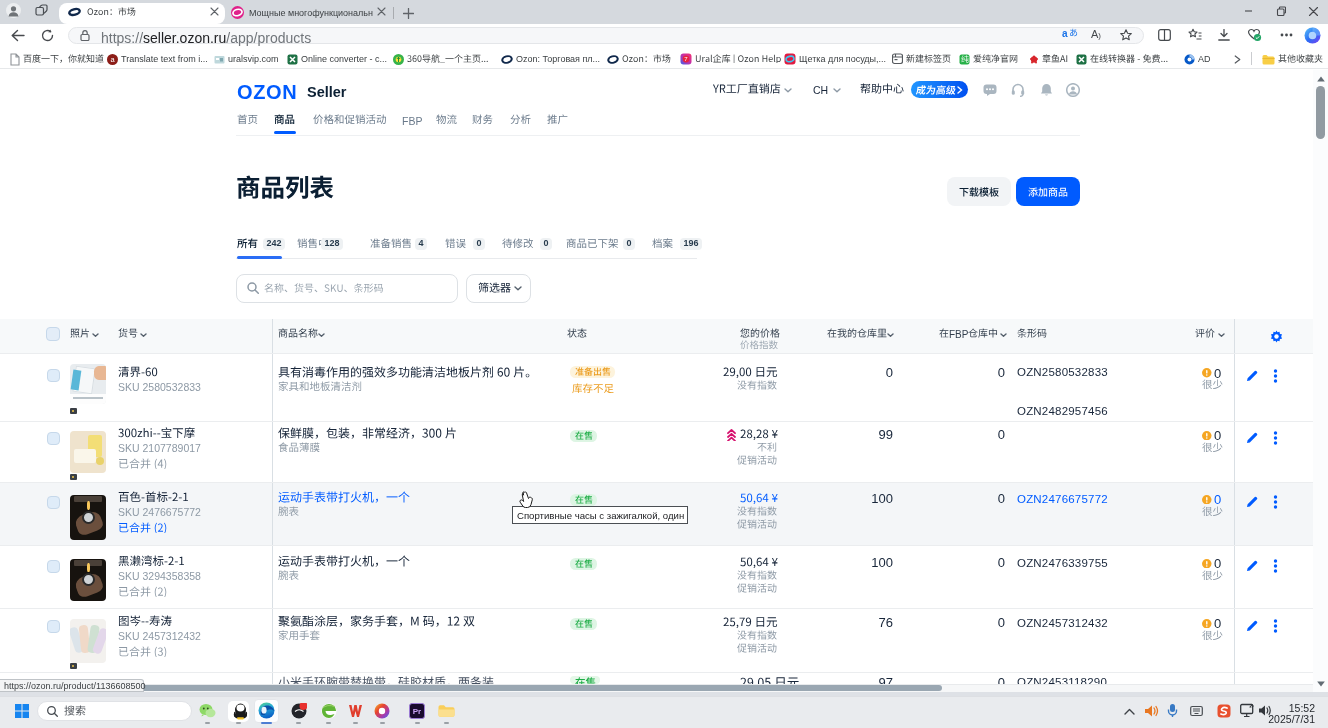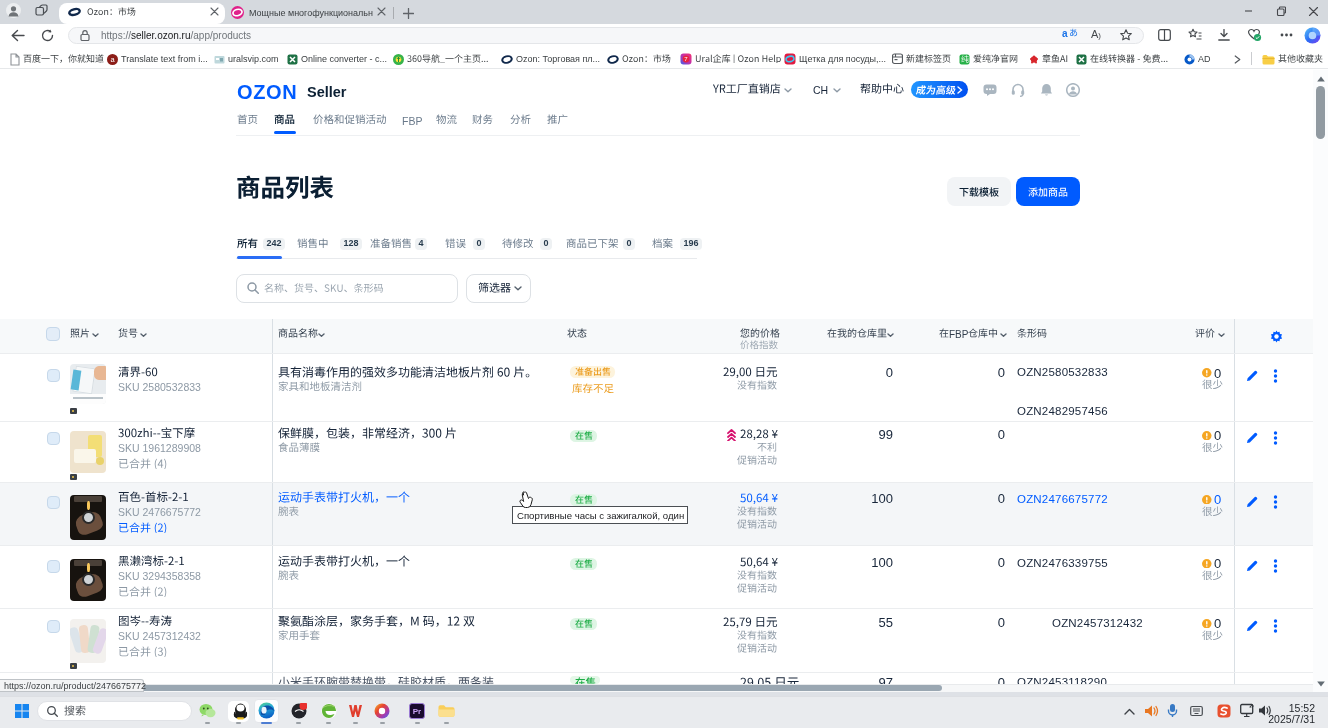--- a/index.html
+++ b/index.html
@@ -77,21 +77,21 @@
   </svg>
 <svg class="ic" style="left:41px;top:29px;" width="13" height="13" viewBox="0 0 13 13">
     <path d="M11.5 6.5 A5 5 0 1 1 9.7 2.7" fill="none" stroke="#474a4e" stroke-width="1.4" stroke-linecap="round"></path>
     <path d="M9.5 0.5 L10 3 L7.4 3.4 Z" fill="#474a4e"></path>
   </svg>
 <div class="pill" style="left:68px;top:26.5px;width:1076px;height:17.5px"></div>
 <svg class="ic" style="left:80px;top:30px;" width="10" height="11" viewBox="0 0 10 11">
     <rect x="1" y="4.5" width="8" height="6" rx="1.2" fill="none" stroke="#5f6368" stroke-width="1.2"></rect>
     <path d="M2.8 4.5 L2.8 3 A2.2 2.4 0 0 1 7.2 3 L7.2 4.5" fill="none" stroke="#5f6368" stroke-width="1.2"></path>
   </svg>
-<div class="ab" style="left:101px;top:30px;font-size:10px;color:#70757a">https://<span style="color:#202124">seller.ozon.ru</span>/app/products</div>
+<div class="ab" style="left:101px;top:30px;font-size:14px;color:#70757a">https://<span style="color:#202124">seller.ozon.ru</span>/app/products</div>
 <div class="ab" style="left:1062px;top:28px;font-size:10px;color:#1a73e8;font-weight:bold">a</div>
 <div class="ab" style="left:1069px;top:28px"><svg class="z" style="width:9.0px;height:9px;color:#1a73e8" viewBox="0 -880 1000 1000">
       <use href="#r3042" x="0"></use>
     </svg></div>
 <div class="ab" style="left:1091px;top:28px;font-size:11px;color:#45494d">A<span style="font-size:8px">)</span></div>
 <svg class="ic" style="left:1120px;top:29px;" width="12" height="12" viewBox="0 0 12 12">
     <path d="M6 0.8 L7.6 4.2 L11.3 4.6 L8.5 7.1 L9.3 10.8 L6 8.9 L2.7 10.8 L3.5 7.1 L0.7 4.6 L4.4 4.2 Z" fill="none" stroke="#45494d" stroke-width="1.1" stroke-linejoin="round"></path>
   </svg>
 <svg class="ic" style="left:1158px;top:29px;" width="13" height="12" viewBox="0 0 13 12">
     <rect x="0.7" y="0.7" width="11.6" height="10.6" rx="2" fill="none" stroke="#45494d" stroke-width="1.2"></rect>
@@ -477,21 +477,21 @@
       <use href="#r54c1" x="1000"></use>
       <use href="#r5df2" x="2000"></use>
       <use href="#r4e0b" x="3000"></use>
       <use href="#r67b6" x="4000"></use>
     </svg></div>
 <div class="ab" style="left:652px;top:238px"><svg class="z" style="width:21.0px;height:10.5px;color:#69798a" viewBox="0 -880 2000 1000">
       <use href="#r6863" x="0"></use>
       <use href="#r6848" x="1000"></use>
     </svg></div>
 <div class="ab badge" style="left:263px;top:238px">242</div>
-<div class="ab badge" style="left:340px;top:238px">128</div>
+<div class="ab badge" style="left:321px;top:238px">128</div>
 <div class="ab badge" style="left:415px;top:238px">4</div>
 <div class="ab badge" style="left:473px;top:238px">0</div>
 <div class="ab badge" style="left:540px;top:238px">0</div>
 <div class="ab badge" style="left:623px;top:238px">0</div>
 <div class="ab badge" style="left:680px;top:238px">196</div>
 <div class="ab" style="left:236px;top:258px;width:461px;height:1px;background:#e8eaed"></div>
 <div class="ab" style="left:237px;top:256px;width:45px;height:3px;background:#2a6df5;border-radius:2px"></div>
 <div class="ab" style="left:236px;top:274px;width:222px;height:29px;border:1px solid #dde1e5;border-radius:8px"></div>
 <svg class="ic" style="left:247px;top:282px;" width="12" height="12" viewBox="0 0 12 12">
     <circle cx="5" cy="5" r="4" fill="none" stroke="#8d99a5" stroke-width="1.5"></circle>
@@ -724,21 +724,21 @@
       <use href="#r30" x="1110"></use>
       <use href="#r7a" x="1665"></use>
       <use href="#r68" x="2140"></use>
       <use href="#r69" x="2747"></use>
       <use href="#r2d" x="3022"></use>
       <use href="#r2d" x="3369"></use>
       <use href="#r5b9d" x="3716"></use>
       <use href="#r4e0b" x="4716"></use>
       <use href="#r6469" x="5716"></use>
     </svg></div>
-<div class="ab" style="left:118px;top:442px;font-size:10.5px;color:#8d99a5">SKU 1961289908</div>
+<div class="ab" style="left:118px;top:442px;font-size:10.5px;color:#8d99a5">SKU 2107789017</div>
 <div class="ab" style="left:118px;top:458px"><svg class="z" style="width:49.3px;height:11px;color:#8d99a5" viewBox="0 -880 4478 1000">
       <use href="#r5df2" x="0"></use>
       <use href="#r5408" x="1000"></use>
       <use href="#r5e76" x="2000"></use>
       <use href="#r28" x="3247"></use>
       <use href="#r34" x="3585"></use>
       <use href="#r29" x="4140"></use>
     </svg></div>
 <div class="ab" style="left:278px;top:427px"><svg class="z" style="width:178.9px;height:12px;color:#18263a" viewBox="0 -880 14912 1000">
       <use href="#r4fdd" x="0"></use>
@@ -1053,23 +1053,23 @@
       <use href="#r6709" x="1000"></use>
       <use href="#r6307" x="2000"></use>
       <use href="#r6570" x="3000"></use>
     </svg></div>
 <div class="ab" style="left:737.0px;top:642.5px"><svg class="z" style="width:40.0px;height:10px;color:#8d99a5" viewBox="0 -880 4000 1000">
       <use href="#r4fc3" x="0"></use>
       <use href="#r9500" x="1000"></use>
       <use href="#r6d3b" x="2000"></use>
       <use href="#r52a8" x="3000"></use>
     </svg></div>
-<div class="ab num" style="left:840px;top:616px;width:53px">55</div>
+<div class="ab num" style="left:840px;top:616px;width:53px">76</div>
 <div class="ab num" style="left:950px;top:616px;width:55px">0</div>
-<div class="ab bc" style="left:1052px;top:617px;color:#18263a">OZN2457312432</div>
+<div class="ab bc" style="left:1017px;top:617px;color:#18263a">OZN2457312432</div>
 <svg class="ic" style="left:1202px;top:618.5px;" width="9.5" height="9.5" viewBox="0 0 9.5 9.5">
     <circle cx="4.75" cy="4.75" r="4.75" fill="#f5a623"></circle>
     <rect x="4.1" y="2" width="1.4" height="3.6" rx="0.7" fill="#fff"></rect>
     <circle cx="4.8" cy="7" r="0.8" fill="#fff"></circle>
   </svg>
 <div class="ab num" style="left:1214px;top:617.0px;width:7px;color:#18263a">0</div>
 <div class="ab" style="left:1202px;top:629.5px"><svg class="z" style="width:21.0px;height:10.5px;color:#8d99a5" viewBox="0 -880 2000 1000">
       <use href="#r5f88" x="0"></use>
       <use href="#r5c11" x="1000"></use>
     </svg></div>
@@ -1126,21 +1126,21 @@
 <div class="ab" style="left:1313px;top:70px;width:15px;height:622px;background:#fbfcfd"></div>
 <svg class="ic" style="left:1316.5px;top:76px;" width="8" height="6" viewBox="0 0 8 6">
     <path d="M4 0.5 L7.8 5.5 L0.2 5.5 Z" fill="#636c74"></path>
   </svg>
 <div class="ab" style="left:1316px;top:86px;width:9px;height:53px;background:#919aa1;border-radius:4.5px"></div>
 <svg class="ic" style="left:1316.5px;top:681px;" width="8" height="6" viewBox="0 0 8 6">
     <path d="M4 5.5 L7.8 0.5 L0.2 0.5 Z" fill="#636c74"></path>
   </svg>
 <div class="ab" style="left:0;top:684px;width:1313px;height:8px;background:#f6f7f8;border-top:1px solid #e8eaec"></div>
 <div class="ab" style="left:2px;top:685px;width:940px;height:6px;background:#9aa7b2;border-radius:3px"></div>
-<div class="ab" style="left:0;top:679px;width:144px;height:13px;background:#f3f4f5;border:1px solid #bfc3c7;border-left:none;border-radius:0 3px 0 0;font-size:9px;color:#3c4043;display:flex;align-items:center;padding-left:4px;white-space:nowrap">https://ozon.ru/product/2476675772</div>
+<div class="ab" style="left:0;top:679px;width:144px;height:13px;background:#f3f4f5;border:1px solid #bfc3c7;border-left:none;border-radius:0 3px 0 0;font-size:9px;color:#3c4043;display:flex;align-items:center;padding-left:4px;white-space:nowrap">https://ozon.ru/product/1136608500</div>
 <div class="ab" style="left:0;top:692px;width:1328px;height:4px;background:#dee1e6"></div>
 <div id="taskbar"></div>
 <svg class="ic" style="left:15px;top:704px;" width="14" height="14" viewBox="0 0 14 14">
     <rect x="0" y="0" width="6.5" height="6.5" fill="#1685f0"></rect>
     <rect x="7.5" y="0" width="6.5" height="6.5" fill="#1685f0"></rect>
     <rect x="0" y="7.5" width="6.5" height="6.5" fill="#1685f0"></rect>
     <rect x="7.5" y="7.5" width="6.5" height="6.5" fill="#1685f0"></rect>
   </svg>
 <div class="ab" style="left:37px;top:701px;width:155px;height:20px;background:#fff;border:1px solid #e0e2e6;border-radius:11px"></div>
 <svg class="ic" style="left:47px;top:706px;" width="11" height="11" viewBox="0 0 11 11">

